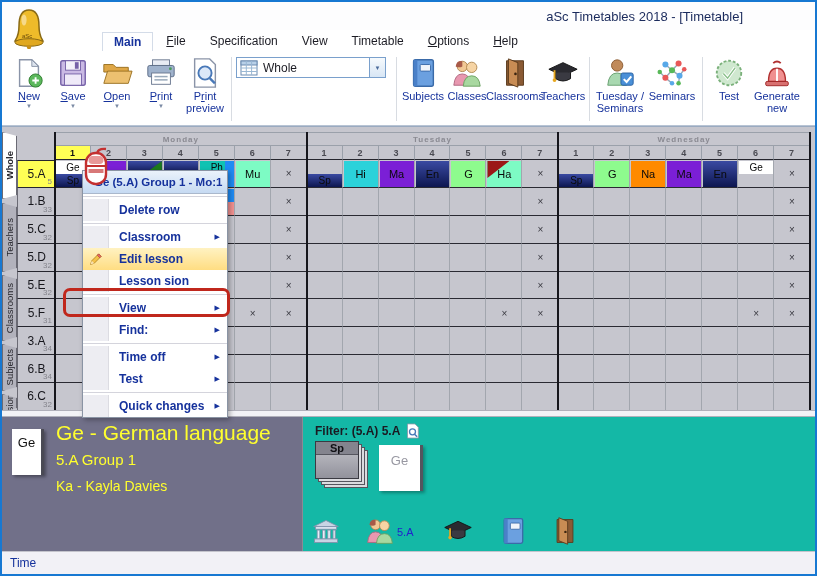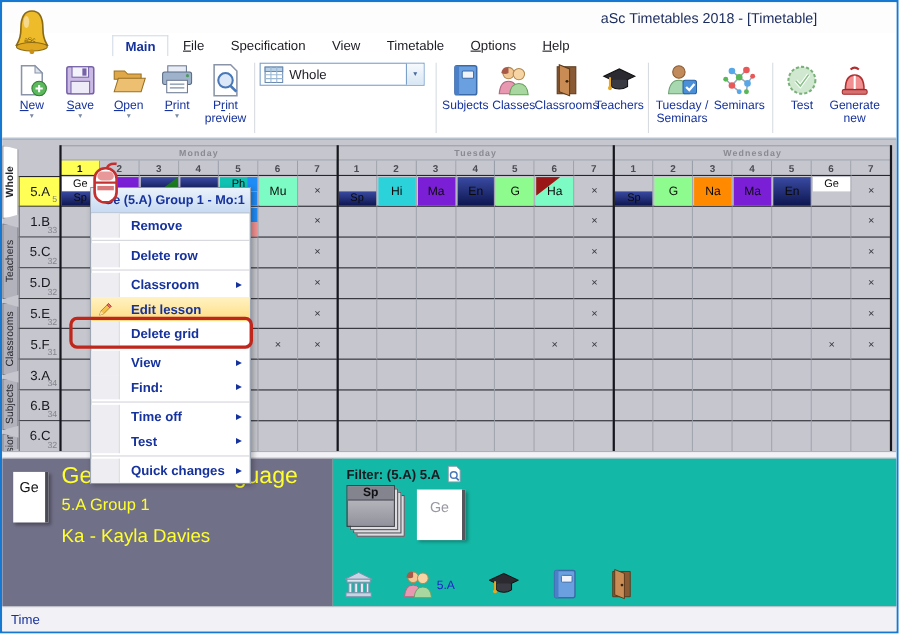--- a/index.html
+++ b/index.html
@@ -50,21 +50,21 @@
   .lesson span{position:relative;z-index:2}
   .xcell{position:absolute;display:flex;align-items:center;justify-content:center;font-size:10px;color:#3a3a42;z-index:2}
   
   .hscroll{height:7px;background:#f2f2f6;border-top:1px solid #b0b0ba;border-bottom:1px solid #b0b0ba}
   
   .bottom{height:134px;display:flex}
   .lesson-info{position:relative;width:300px;background:#717089;overflow:hidden}
   .li-card{position:absolute;left:10px;top:12px;width:32px;height:46px;background:#fff;border-right:3px solid #4a4a55;box-shadow:2px 2px 3px rgba(0,0,0,.35);font-size:13px;color:#111;text-align:center;padding-top:6px}
   .li-title{position:absolute;left:54px;top:4px;font-size:21px;color:#ffff2e;white-space:nowrap}
   .li-group{position:absolute;left:54px;top:34px;font-size:15px;color:#ffff2e;white-space:nowrap}
-  .li-teacher{position:absolute;left:54px;top:61px;font-size:17px;color:#ffff2e;white-space:nowrap}
+  .li-teacher{position:absolute;left:54px;top:61px;font-size:14px;color:#ffff2e;white-space:nowrap}
   .filter-panel{position:relative;flex:1;background:#14b8a6;border-left:1px solid #8a8a94;overflow:hidden}
   .fp-head{position:absolute;left:12px;top:5px;display:flex;align-items:center;gap:5px}
   .fp-label{font-size:12px;font-weight:bold;color:#1a1a22}
   .fp-icon{width:15px;height:18px;display:inline-block}
   .fp-icon svg{width:100%;height:100%}
   .sp-stack{position:absolute;left:12px;top:24px;width:60px;height:54px}
   .sp-layer{position:absolute;width:44px;height:38px;background:#dcdce0;border:1px solid #55555e}
   .sp-card{position:absolute;left:0;top:0;width:44px;height:38px;border:1px solid #3a3a42;background:linear-gradient(#c6c6cc,#92929c)}
   .sp-band{height:13px;background:#84848e;border-bottom:1px solid #55555e;font-size:11px;font-weight:bold;color:#101014;text-align:center;line-height:13px}
   .fp-card-ge{position:absolute;left:76px;top:28px;width:44px;height:46px;background:#fff;border-right:3px solid #55555e;box-shadow:2px 2px 3px rgba(0,0,0,.3);font-size:13px;color:#9898a2;text-align:center;padding-top:8px}
@@ -714,24 +714,20 @@
             </svg></div>
         </div>
     </div>
   </div>
   <div class="statusbar">
     <span>Time</span>
   </div>
 
   <div class="cm" id="context-menu">
       <div class="cm-header">Ge (5.A) Group 1 - Mo:1</div>
-      <div class="cm-item">
-        <div class="cm-gutter"></div>
-        <span class="cm-label">Remove</span>
-      </div>
       <div class="cm-sep"></div>
       <div class="cm-item">
         <div class="cm-gutter"></div>
         <span class="cm-label">Delete row</span>
       </div>
       <div class="cm-sep"></div>
       <div class="cm-item">
         <div class="cm-gutter"></div>
         <span class="cm-label">Classroom</span>
         <span class="cm-arrow">▶</span>
@@ -741,21 +737,21 @@
           <svg viewBox="0 0 24 24">
             <path d="M4 20 l2 -6 l11 -11 l4 4 l-11 11 z" fill="#f4c24a" stroke="#a87818" stroke-width="1.2"></path>
             <path d="M17 3 l4 4 l-2.2 2.2 l-4 -4 z" fill="#e86868" stroke="#a83838"></path>
             <path d="M4 20 l2 -6 l4 4 z" fill="#f8e0b0"></path>
           </svg>
         </div>
         <span class="cm-label">Edit lesson</span>
       </div>
       <div class="cm-item">
         <div class="cm-gutter"></div>
-        <span class="cm-label">Delete grid</span>
+        <span class="cm-label">Lesson sion</span>
       </div>
       <div class="cm-sep"></div>
       <div class="cm-item">
         <div class="cm-gutter"></div>
         <span class="cm-label">View</span>
         <span class="cm-arrow">▶</span>
       </div>
       <div class="cm-item">
         <div class="cm-gutter"></div>
         <span class="cm-label">Find:</span>

